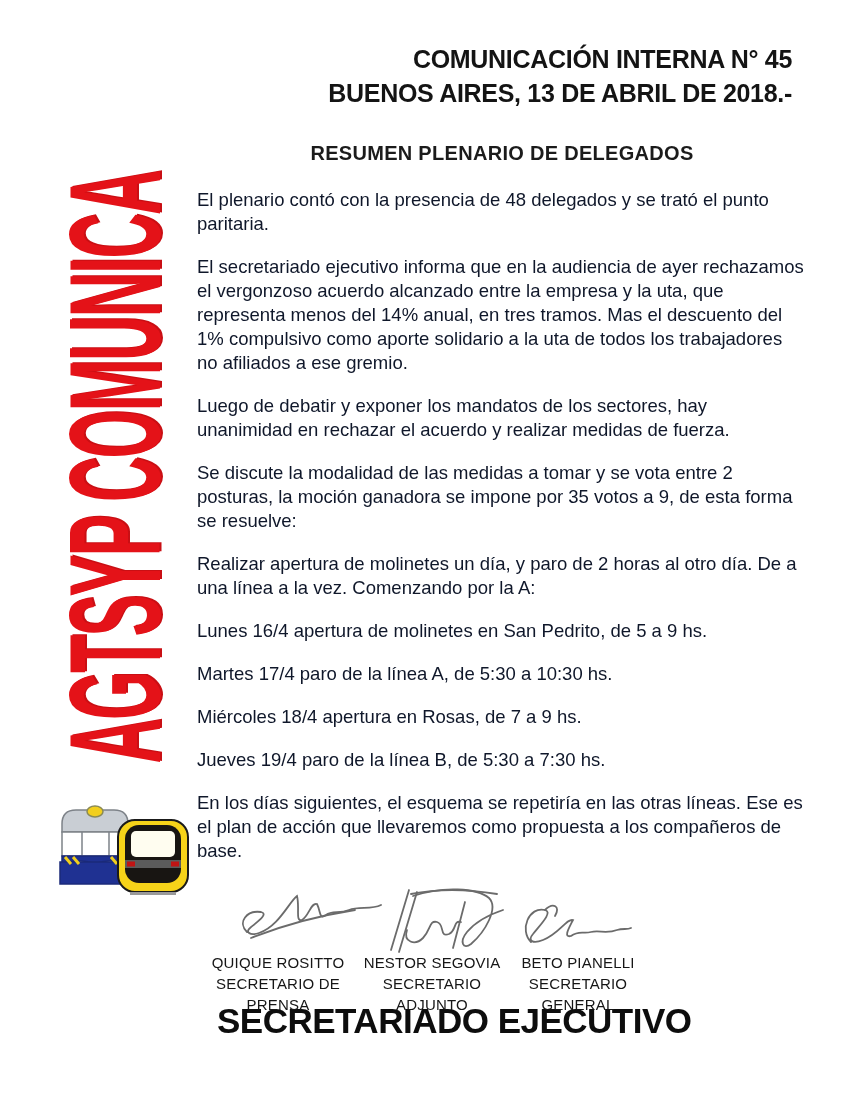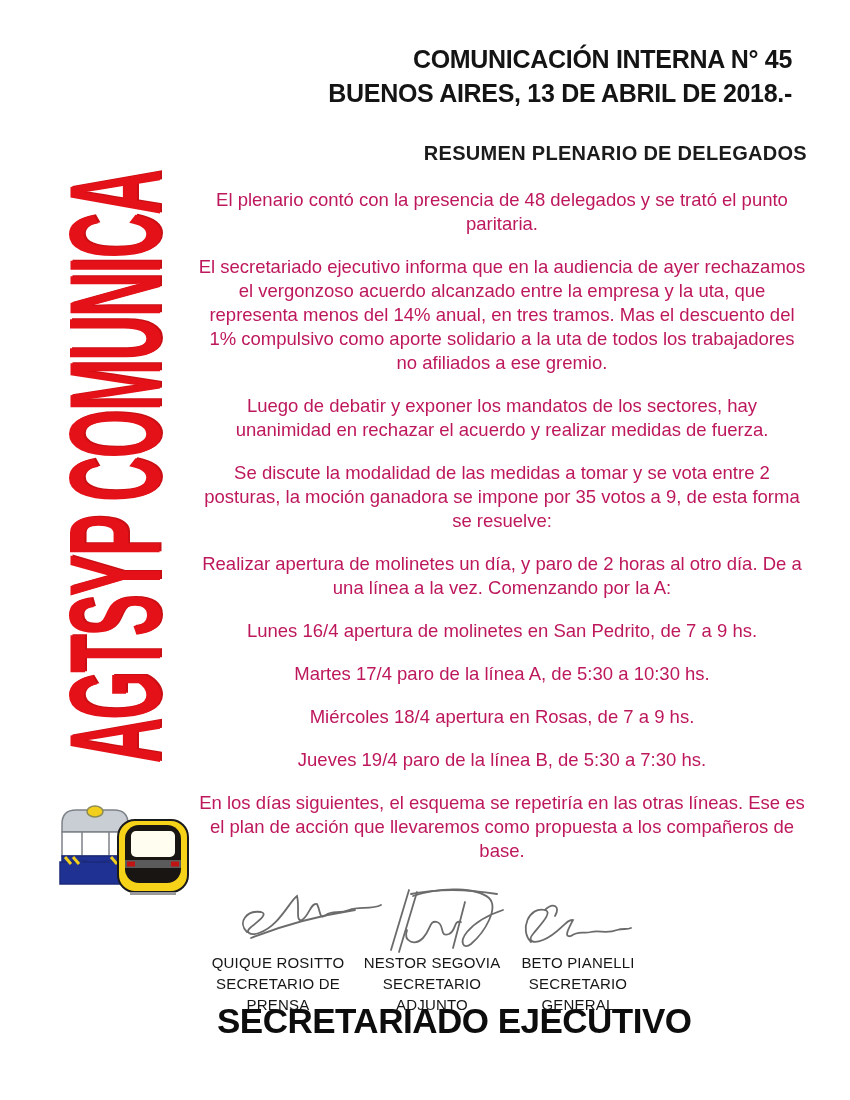--- a/index.html
+++ b/index.html
@@ -40,30 +40,29 @@
   }
 
   
   .logo { position: absolute; left: 52px; top: 798px; width: 140px; height: 100px; }
 
   
   .content {
     position: absolute; left: 197px; top: 140px; width: 610px;
   }
   .doc-title {
-    text-align: right;
+    text-align: center;
     font-weight: bold; font-size: 20px; line-height: 26px;
     color: #1b1b1b; letter-spacing: 0.3px;
     margin-bottom: 22px;
   }
   .content p {
     font-size: 18.5px; line-height: 24px;
     margin-bottom: 19px;
-    color: #be185d;
-    text-align: center;
+    color: #0f172a;
   }
   .subheading {
     text-align: center;
     font-weight: bold; font-size: 19px; line-height: 26px;
     color: #1b1b1b;
     margin-top: 18px;
   }
 
   
   .signatures { position: relative; height: 68px; margin-top: 6px; }
@@ -133,21 +132,21 @@
   </div>
 
   <div class="content">
     <div class="doc-title">RESUMEN PLENARIO DE DELEGADOS</div>
 
     <p>El plenario contó con la presencia de 48 delegados y se trató el punto paritaria.</p>
     <p>El secretariado ejecutivo informa que en la audiencia de ayer rechazamos el vergonzoso acuerdo alcanzado entre la empresa y la uta, que representa menos del 14% anual, en tres tramos. Mas el descuento del 1% compulsivo como aporte solidario a la uta de todos los trabajadores no afiliados a ese gremio.</p>
     <p>Luego de debatir y exponer los mandatos de los sectores, hay unanimidad en rechazar el acuerdo y realizar medidas de fuerza.</p>
     <p>Se discute la modalidad de las medidas a tomar y se vota entre 2 posturas, la moción ganadora se impone por 35 votos a 9, de esta forma se resuelve:</p>
     <p>Realizar apertura de molinetes un día, y paro de 2 horas al otro día. De a una línea a la vez. Comenzando por la A:</p>
-    <p>Lunes 16/4 apertura de molinetes en San Pedrito, de 7 a 9 hs.</p>
+    <p>Lunes 16/4 apertura de molinetes en San Pedrito, de 5 a 9 hs.</p>
     <p>Martes 17/4 paro de la línea A, de 5:30 a 10:30 hs.</p>
     <p>Miércoles 18/4 apertura en Rosas, de 7 a 9 hs.</p>
     <p>Jueves 19/4 paro de la línea B, de 5:30 a 7:30 hs.</p>
     <p>En los días siguientes, el esquema se repetiría en las otras líneas. Ese es el plan de acción que llevaremos como propuesta a los compañeros de base.</p>
 
 
     <div class="signatures">
       <svg class="sig sig-1" width="150" height="60" viewBox="0 0 150 60" xmlns="http://www.w3.org/2000/svg">
         <g fill="none" stroke="#6b6b6b" stroke-width="1.8" stroke-linecap="round">
           <path d="M10 44 C0 34 10 22 24 24 C32 26 20 34 13 40 C8 44 13 48 22 45 C42 38 52 14 60 8 C63 20 58 34 65 32 C72 28 74 14 80 16 C84 24 82 32 89 27 C95 22 102 26 112 22 C122 18 134 22 144 17"></path>

